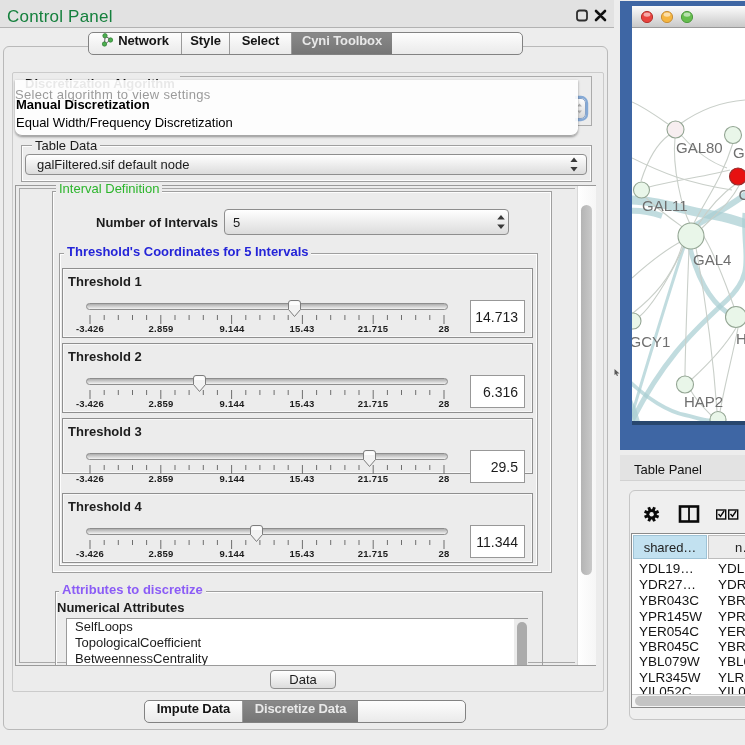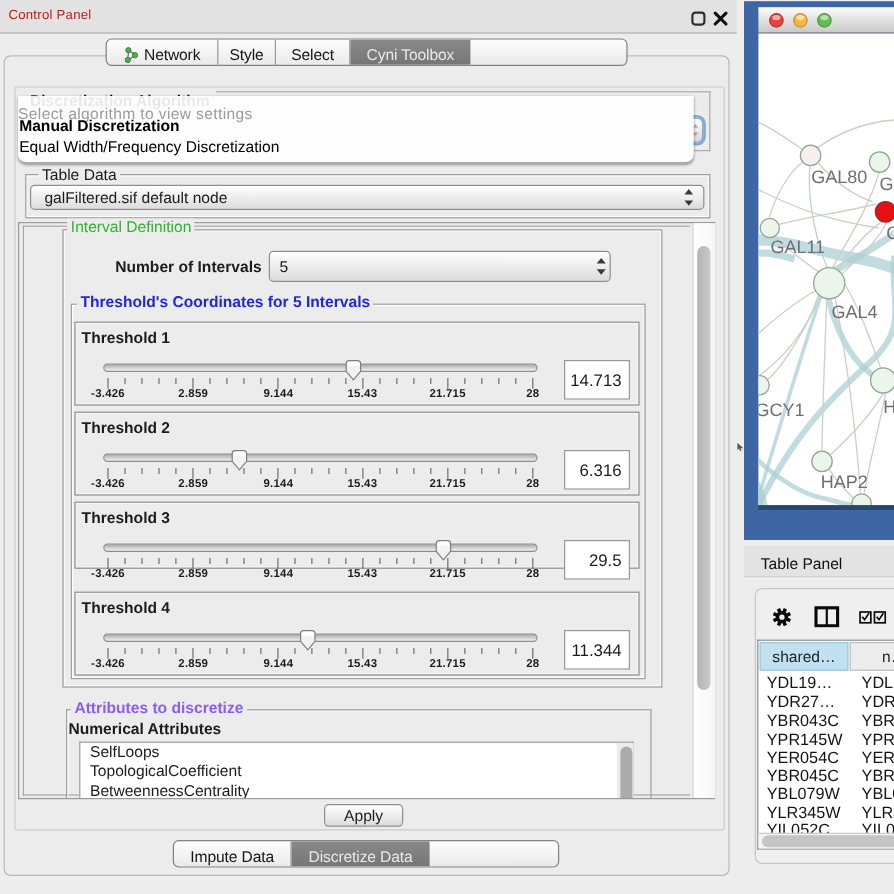--- a/index.html
+++ b/index.html
@@ -1,34 +1,34 @@
 <!DOCTYPE html>
 <html><head><meta charset="utf-8">
 <style>
 *{margin:0;padding:0;box-sizing:border-box}
 html,body{width:745px;height:745px;overflow:hidden;background:#ededed;
 font-family:"Liberation Sans",sans-serif;color:#1c1c1c;}
 .a{position:absolute}
 .grad{background:linear-gradient(#ffffff,#dcdcdc);border:1px solid #8e8e8e;border-radius:4px}
 .seg{background:linear-gradient(#fdfdfd,#eaeaea);border:1px solid #828282;border-radius:5px;display:flex;overflow:hidden}
-.seg>div{display:flex;align-items:flex-end;justify-content:center;font-size:13px;font-weight:normal;letter-spacing:-0.1px;color:#151515;border-right:1px solid #9a9a9a;padding-bottom:1px}
+.seg>div{display:flex;align-items:flex-start;justify-content:center;font-size:13px;font-weight:bold;letter-spacing:-0.1px;color:#151515;border-right:1px solid #9a9a9a;padding-bottom:1px}
 .seg>div:last-child{border-right:none}
 .seg>div.sel{background:linear-gradient(#898989,#767676);color:#e9e9e9}
 .gb{border:1px solid #9f9f9f;box-shadow:1px 1px 0 #fdfdfd inset,-1px -1px 0 #fdfdfd inset}
 .gt{position:absolute;font-size:13px;background:#ececec;padding:0 3px;line-height:13px}
 .tbox{position:absolute;border:1px solid #8f8f8f;box-shadow:inset 1px 1px 0 #f8f8f8,inset -1px -1px 0 #f8f8f8;background:#ececec}
 .ttl{position:absolute;left:5px;top:5px;font-weight:bold;font-size:13px}
 .track{position:absolute;height:7px;border:1px solid #8d8d8d;border-radius:4px;background:linear-gradient(#adadad,#f2f2f2)}
 .fld{position:absolute;width:55px;height:33px;background:#fff;border:1px solid #989898;font-size:14px;text-align:right;padding:8px 6px 0 0}
 .lbl{position:absolute;font-size:9.5px;font-weight:bold;width:60px;text-align:center;letter-spacing:.2px}
 </style></head>
 <body>
 
 <div class="a" style="left:0;top:0;width:614px;height:28px;background:#e2e2e2;border-bottom:1px solid #b2b2b2"></div>
-<div class="a" style="left:7px;top:7px;font-size:11px;letter-spacing:.2px;color:#b91c1c">Control Panel</div>
+<div class="a" style="left:7px;top:7px;font-size:17px;letter-spacing:.2px;color:#15803d">Control Panel</div>
 <svg class="a" style="left:575px;top:9px" width="34" height="13" viewBox="0 0 34 13">
 <rect x="2" y="1.5" width="10" height="10" rx="2.5" fill="none" stroke="#2e2e2e" stroke-width="1.8"></rect>
 <path d="M21 2 L25.5 6.5 L30 2 M21 11 L25.5 6.5 L30 11" stroke="#111" stroke-width="2.6" fill="none" stroke-linecap="round"></path>
 </svg>
 
 <div class="a" style="left:3px;top:46px;width:605px;height:684px;background:#ececec;border:1px solid #b9b9b9;border-radius:6px"></div>
 
 <div class="a" style="left:12px;top:72px;width:592px;height:620px;border:1px solid #cbcbcb;border-radius:2px"></div>
 
 <div class="seg a" style="left:88px;top:32px;width:435px;height:23px">
@@ -273,21 +273,21 @@
 <div class="a" style="left:66px;top:618px;width:462px;height:47px;background:#fff;border:1px solid #9a9a9a;border-bottom:none"></div>
 <div class="a" style="left:514px;top:619px;width:14px;height:46px;background:#ececec"></div>
 <div class="a" style="left:517px;top:622px;width:10px;height:43px;background:#ababab;border-radius:5px 5px 0 0"></div>
 <div class="a" style="left:75px;top:619px;font-size:13px">SelfLoops</div>
 <div class="a" style="left:75px;top:635px;font-size:13px">TopologicalCoefficient</div>
 <div class="a" style="left:75px;top:651px;font-size:13px;height:14px;overflow:hidden">BetweennessCentrality</div>
 
 <div class="a" style="left:577px;top:186px;width:19px;height:479px;background:linear-gradient(90deg,#ffffff,#f6f6f6);border-left:1px solid #d8d8d8"></div>
 <div class="a" style="left:581px;top:205px;width:11px;height:370px;background:linear-gradient(90deg,#b4b4b4,#c9c9c9);border-radius:6px"></div>
 
-<div class="grad a" style="left:270px;top:670px;width:66px;height:19px;border-radius:4px;text-align:center;font-size:13px;padding-top:1px">Apply</div>
+<div class="grad a" style="left:270px;top:670px;width:66px;height:19px;border-radius:4px;text-align:center;font-size:13px;padding-top:1px">Data</div>
 
 <div class="seg a" style="left:144px;top:700px;width:322px;height:23px">
 <div style="width:98px">Impute Data</div>
 <div class="sel" style="width:115px">Discretize Data</div>
 </div>
 
 <svg class="a" style="left:614px;top:369px" width="6" height="7" viewBox="0 0 6 7">
     <path d="M0.5 0 L5.5 4.5 L3 4.6 L4 6.8 L2.9 7 L2 4.9 L0.5 6 Z" fill="#5a5a5a"></path>
   </svg>
 

